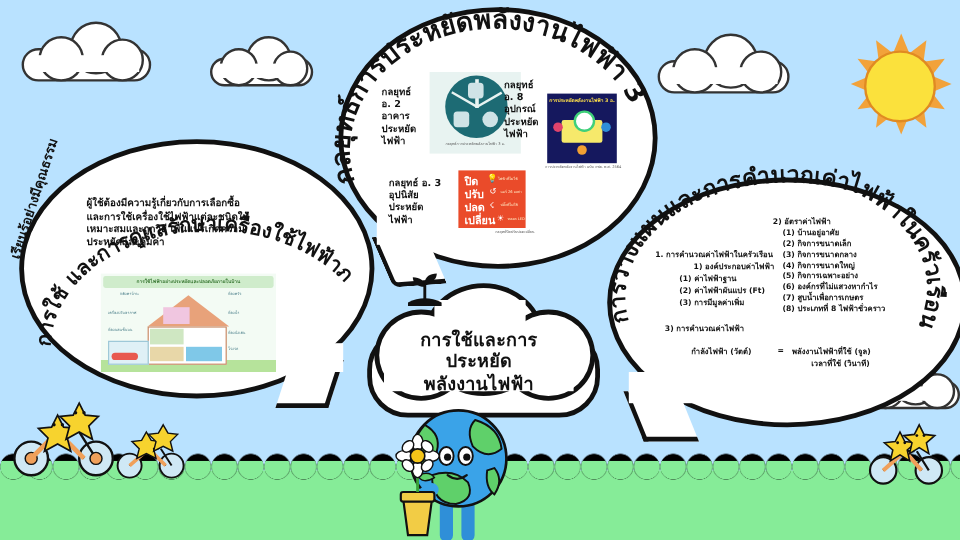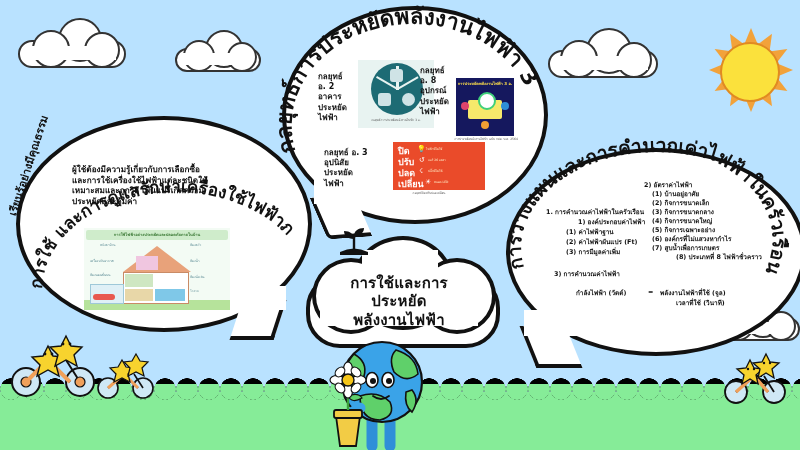--- a/index.html
+++ b/index.html
@@ -222,21 +222,21 @@
   </div>
   <div style="position:absolute;left:450px;top:137px;width:72px;text-align:center;font-size:3px;color:#555;">การประหยัดพลังงานไฟฟ้า ฉบับ กฟผ. พ.ศ. 2564</div>
 
   <div class="body-text" style="left:324px;top:148px;width:70px;font-size:8px;font-weight:bold;">
     <div>กลยุทธ์ อ. 3</div>
     <div>อุปนิสัย</div>
     <div>ประหยัด</div>
     <div>ไฟฟ้า</div>
   </div>
 
-  <div class="mini redpanel" style="left:393px;top:142px;width:92px;height:48px;">
+  <div class="mini redpanel" style="left:382px;top:142px;width:56px;height:48px;">
     <div class="rline" style="top:2px;font-size:9px;">ปิด</div>
     <div class="rico" style="left:24px;top:3px;font-size:7px;">💡</div>
     <div class="rsub" style="left:33px;top:5px;font-size:3px;">ไฟฟ้าที่ไม่ใช้</div>
 
     <div class="rline" style="top:13px;font-size:9px;">ปรับ</div>
     <div class="rico" style="left:26px;top:14px;font-size:7px;">↺</div>
     <div class="rsub" style="left:35px;top:16px;font-size:3px;">แอร์ 26 องศา</div>
 
     <div class="rline" style="top:24px;font-size:9px;">ปลด</div>
     <div class="rico" style="left:26px;top:25px;font-size:7px;">☇</div>
@@ -312,21 +312,21 @@
   <div class="rb-text" style="left:566px;top:247px;font-size:6.4px;">(3) การมีมูลค่าเพิ่ม</div>
 
   <div class="rb-text" style="left:644px;top:180px;font-size:6.4px;">2) อัตราค่าไฟฟ้า</div>
   <div class="rb-text" style="left:652px;top:189px;font-size:6.4px;">(1) บ้านอยู่อาศัย</div>
   <div class="rb-text" style="left:652px;top:198px;font-size:6.4px;">(2) กิจการขนาดเล็ก</div>
   <div class="rb-text" style="left:652px;top:207px;font-size:6.4px;">(3) กิจการขนาดกลาง</div>
   <div class="rb-text" style="left:652px;top:216px;font-size:6.4px;">(4) กิจการขนาดใหญ่</div>
   <div class="rb-text" style="left:652px;top:225px;font-size:6.4px;">(5) กิจการเฉพาะอย่าง</div>
   <div class="rb-text" style="left:652px;top:234px;font-size:6.4px;">(6) องค์กรที่ไม่แสวงหากำไร</div>
   <div class="rb-text" style="left:652px;top:243px;font-size:6.4px;">(7) สูบน้ำเพื่อการเกษตร</div>
-  <div class="rb-text" style="left:652px;top:252px;font-size:6.4px;margin-left:24px;">(8) ประเภทที่ 8 ไฟฟ้าชั่วคราว</div>
+  <div class="rb-text" style="left:652px;top:252px;font-size:6.4px;">(8) ประเภทที่ 8 ไฟฟ้าชั่วคราว</div>
 
   <div class="rb-text" style="left:554px;top:269px;font-size:6.4px;">3) การคำนวณค่าไฟฟ้า</div>
   <div class="rb-text" style="left:576px;top:288px;font-size:6.4px;">กำลังไฟฟ้า (วัตต์)</div>
   <div class="rb-text" style="left:648px;top:288px;font-size:6.4px;">=</div>
   <div class="rb-text" style="left:660px;top:288px;font-size:6.4px;">พลังงานไฟฟ้าที่ใช้ (จูล)</div>
   <div class="rb-text" style="left:676px;top:298px;font-size:6.4px;">เวลาที่ใช้ (วินาที)</div>
 
   <div style="position:absolute;left:306px;top:236px;width:186px;height:108px;">
     <div style="position:absolute;left:0;top:38px;width:186px;height:66px;background:#fff;border:4px solid #111;border-radius:34px;"></div>
     <div style="position:absolute;left:46px;top:0px;width:94px;height:86px;background:#fff;border:4px solid #111;border-radius:50%;"></div>

